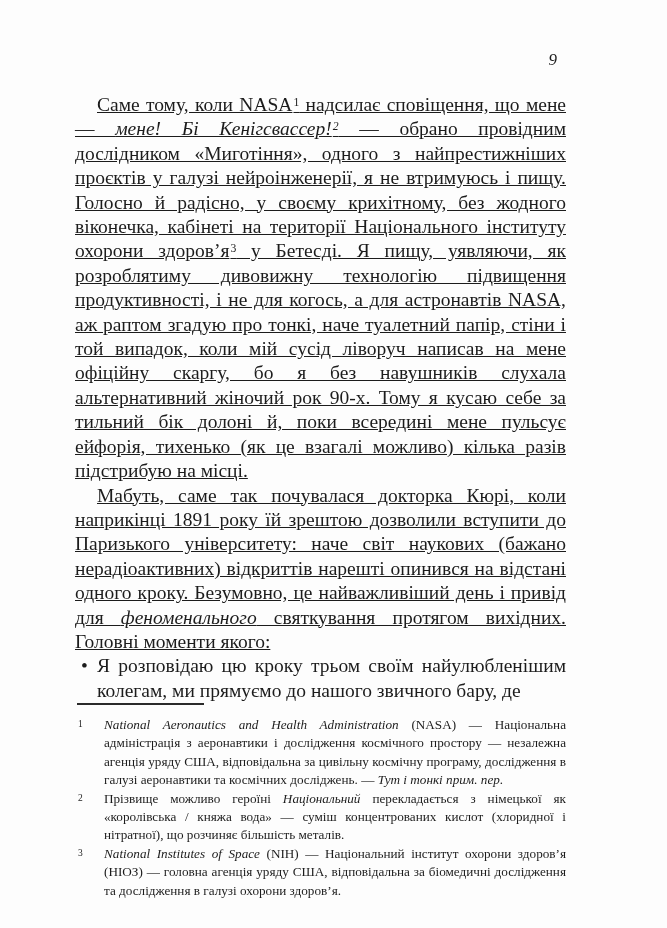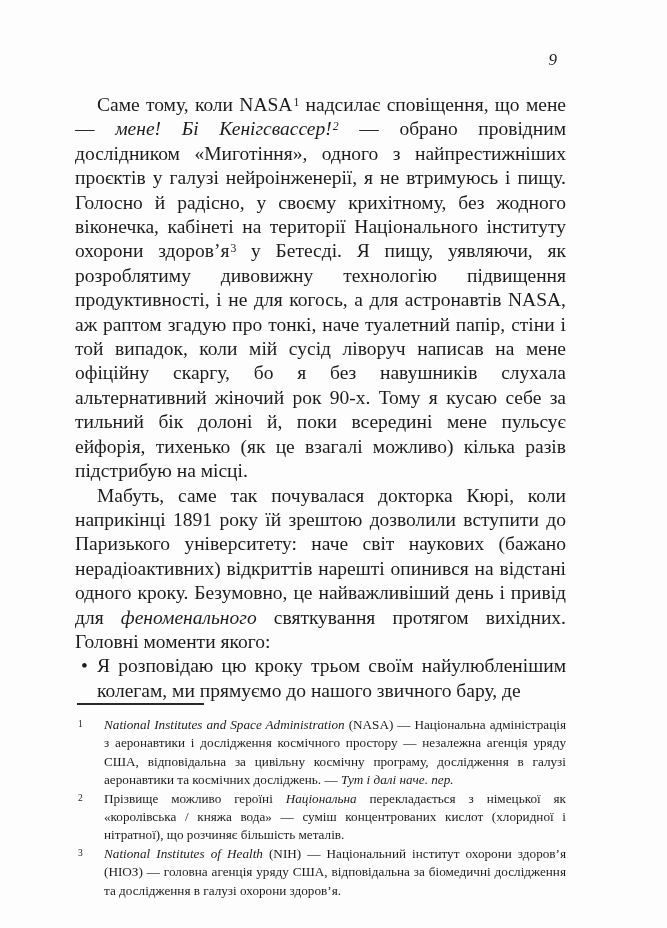--- a/index.html
+++ b/index.html
@@ -36,20 +36,21 @@
     font-size: 19.5px;
     line-height: 24.4px;
     text-align: justify;
   }
   .para {
     margin: 0;
     padding: 0;
   }
   .para.indent {
     text-indent: 22px;
+    text-decoration: underline;
   }
   .bullet-item {
     position: relative;
     padding-left: 22px;
   }
   .bullet-item .bullet {
     position: absolute;
     left: 6px;
     top: 0;
   }
@@ -104,27 +105,27 @@
       <span class="bullet">•</span>
       <p class="para"><span>Я розповідаю цю кроку трьом своїм найулюбленішим колегам, ми прямуємо до нашого звичного бару, де</span></p>
     </div>
   </div>
 
   <div class="footnotes">
     <div class="fn-rule" style="background: rgb(42, 42, 42);"></div>
 
     <p class="footnote">
       <span class="fn-marker">1</span>
-      <span><span class="it">National Institutes and Space Administration</span><span> (NASA) — Національна адміністрація з аеронавтики і дослідження космічного простору — незалежна агенція уряду США, відповідальна за цивільну космічну програму, дослідження в галузі аеронавтики та космічних досліджень. — </span><span class="it">Тут і далі наче. пер.</span></span>
+      <span><span class="it">National Aeronautics and Health Administration</span><span> (NASA) — Національна адміністрація з аеронавтики і дослідження космічного простору — незалежна агенція уряду США, відповідальна за цивільну космічну програму, дослідження в галузі аеронавтики та космічних досліджень. — </span><span class="it">Тут і тонкі прим. пер.</span></span>
     </p>
 
     <p class="footnote">
       <span class="fn-marker">2</span>
-      <span><span>Прізвище можливо героїні </span><span class="it">Національна</span><span> перекладається з німецької як «королівська / княжа вода» — суміш концентрованих кислот (хлоридної і нітратної), що розчиняє більшість металів.</span></span>
+      <span><span>Прізвище можливо героїні </span><span class="it">Національний</span><span> перекладається з німецької як «королівська / княжа вода» — суміш концентрованих кислот (хлоридної і нітратної), що розчиняє більшість металів.</span></span>
     </p>
 
     <p class="footnote">
       <span class="fn-marker">3</span>
-      <span><span class="it">National Institutes of Health</span><span> (NIH) — Національний інститут охорони здоров’я (НІОЗ) — головна агенція уряду США, відповідальна за біомедичні дослідження та дослідження в галузі охорони здоров’я.</span></span>
+      <span><span class="it">National Institutes of Space</span><span> (NIH) — Національний інститут охорони здоров’я (НІОЗ) — головна агенція уряду США, відповідальна за біомедичні дослідження та дослідження в галузі охорони здоров’я.</span></span>
     </p>
   </div>
 
 </div>
 
 </body></html>

